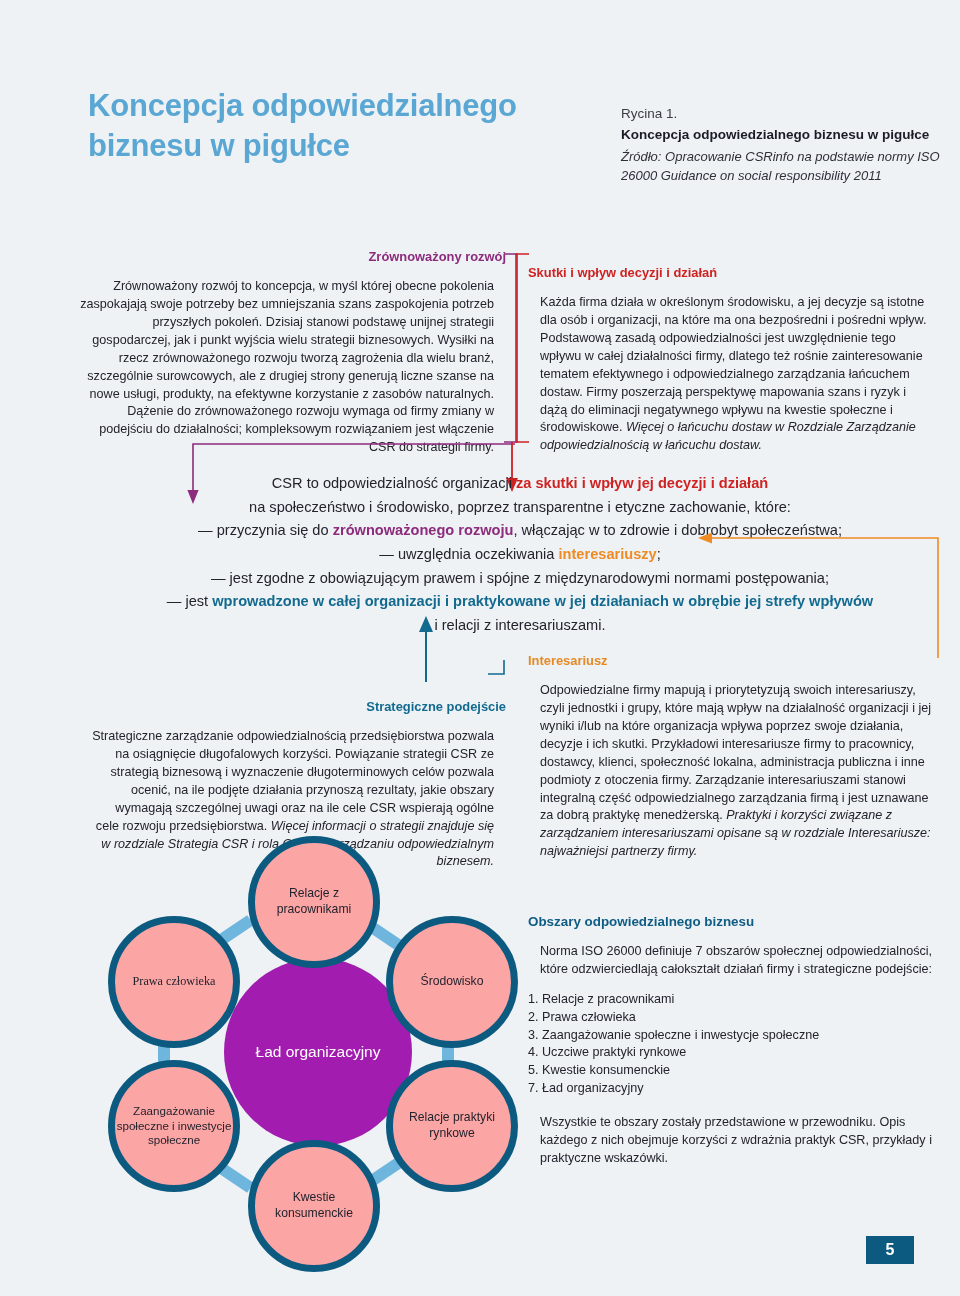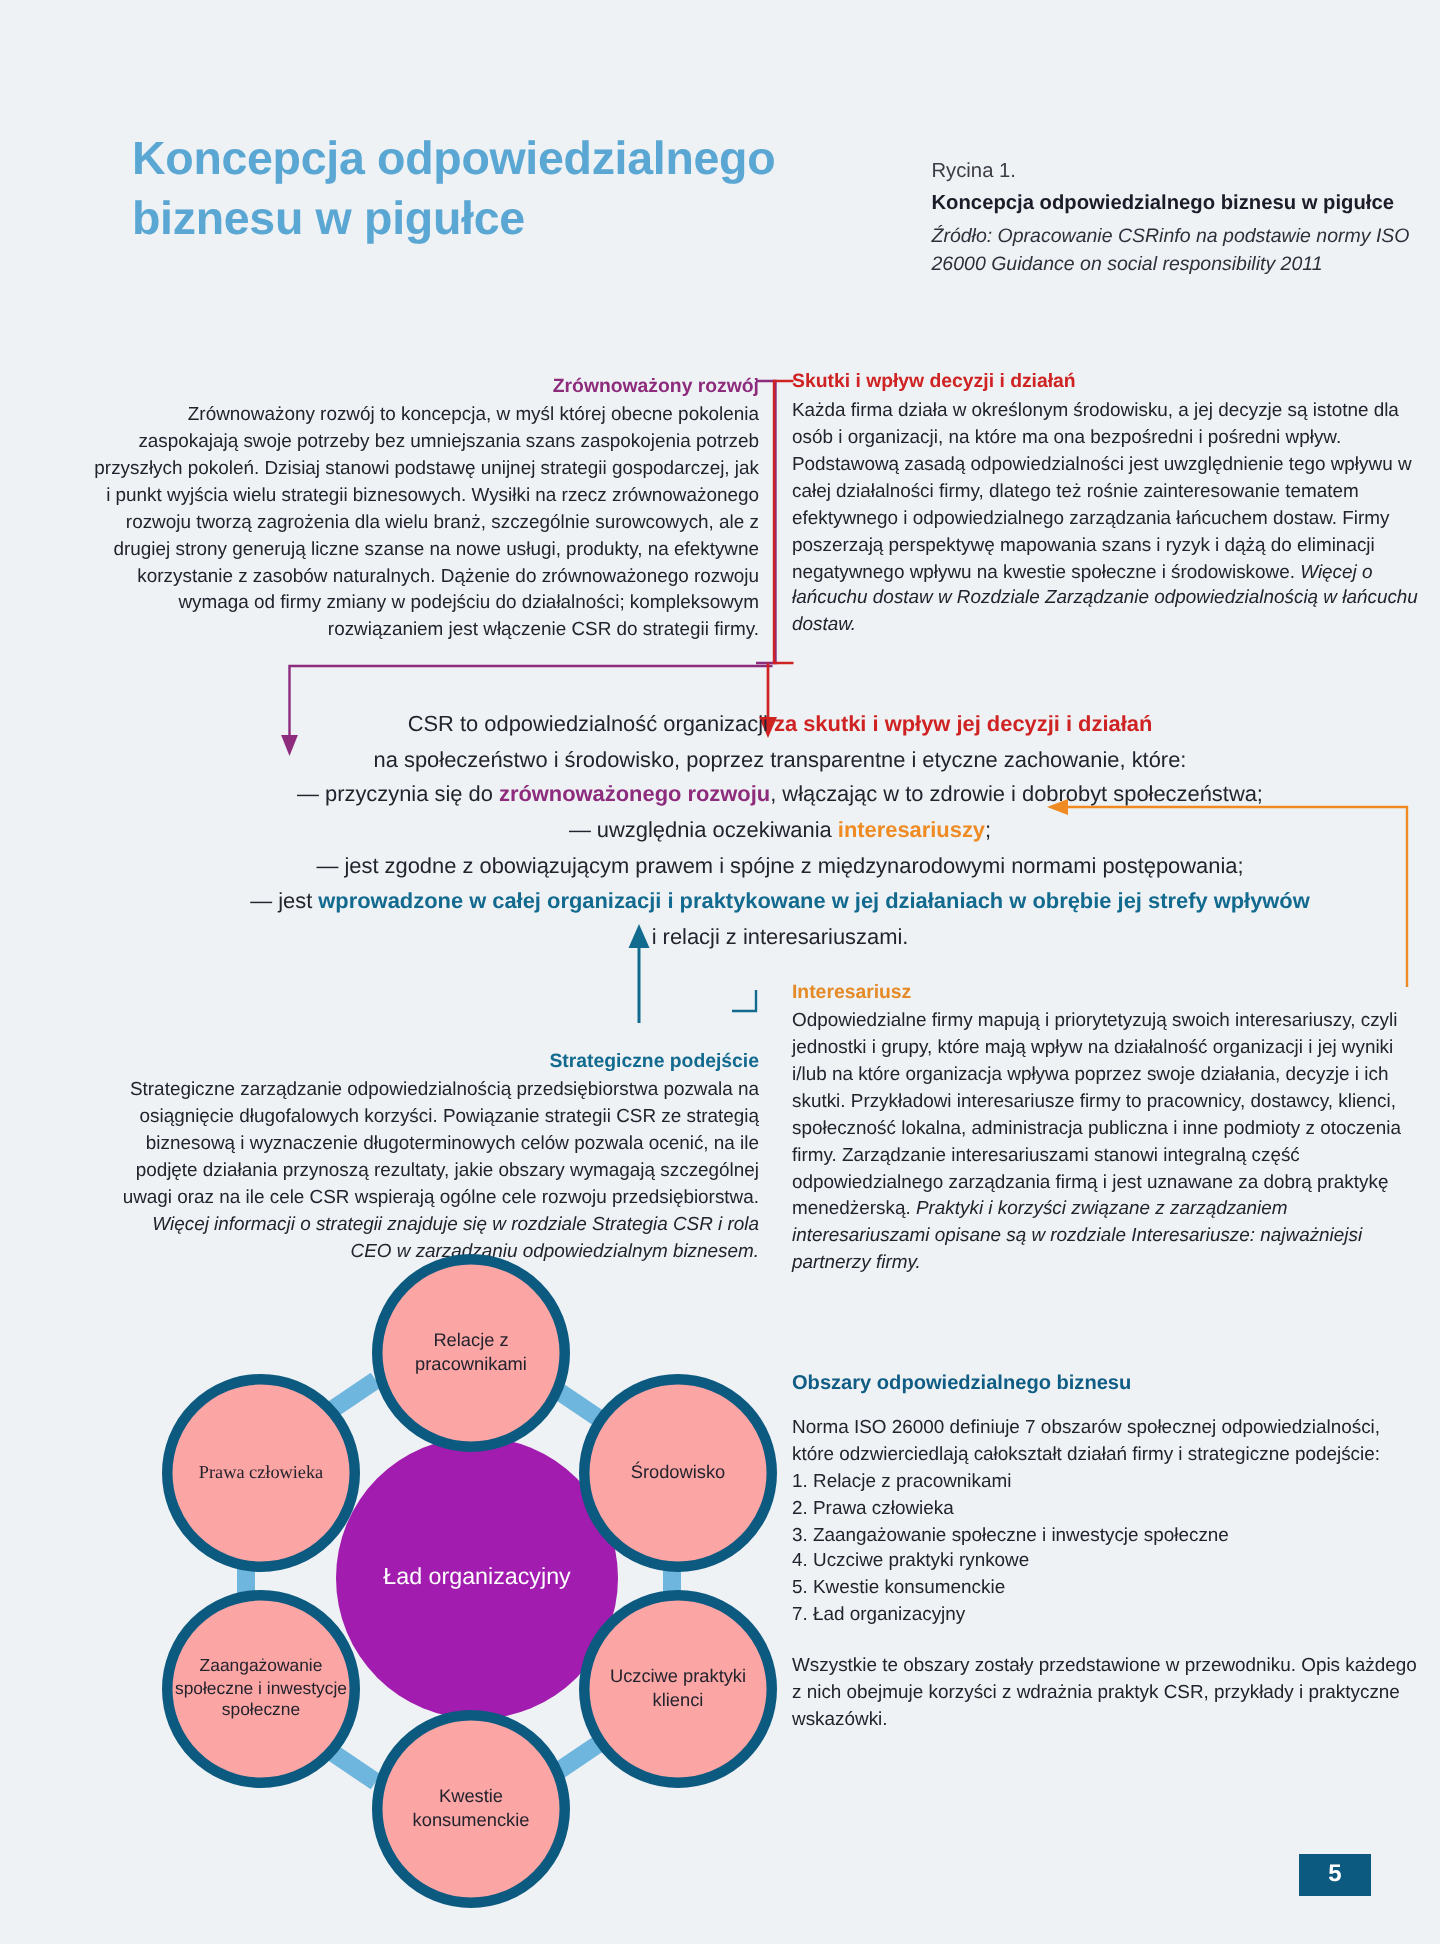--- a/index.html
+++ b/index.html
@@ -20,33 +20,33 @@
     color:#5aa7d4;letter-spacing:-0.2px;
   }
   .fig-block{position:absolute;left:621px;top:104px;width:330px;}
   .fig-num{font-size:13.5px;color:#3c3c46;line-height:1.5;}
   .fig-title{font-size:13.5px;font-weight:bold;color:#1c1c28;line-height:1.45;margin-top:1px;}
   .fig-src{font-size:13px;font-style:italic;color:#2f2f3a;line-height:1.48;margin-top:2px;}
 
   
   .blk{position:absolute;font-size:12.6px;line-height:1.42;color:#23232d;}
   .blk .h{font-weight:bold;font-size:12.9px;display:block;margin-bottom:2px;}
-  .blk p{margin:0;}
+  .blk p{margin:12px;}
   .ra{text-align:right;}
   .la{text-align:left;}
   .it{font-style:italic;}
 
   .h-purple{color:#8d2b7c;}
   .h-red{color:#cf2222;}
   .h-teal{color:#136a8f;margin-top:46px;}
   .h-orange{color:#e58a26;}
   .h-blue{color:#0f5c84;}
 
   #blk-sustain{left:60px;top:248px;width:446px;}
-  #blk-impact{left:528px;top:245px;width:420px;}
+  #blk-impact{left:528px;top:264px;width:420px;}
   #blk-strategy{left:78px;top:652px;width:428px;}
   #blk-stake{left:528px;top:652px;width:420px;}
   #blk-areas{left:528px;top:912px;width:420px;}
 
   
   .csr-def{
     position:absolute;left:150px;top:472px;width:740px;
     font-size:14.6px;line-height:1.62;color:#23232d;text-align:center;
   }
   .csr-def div{white-space:nowrap;}
@@ -197,21 +197,21 @@
       <span>Ład organizacyjny</span>
     </div>
 
     <div class="node" style="left:130px;top:-16px;width:132px;height:132px;">
       <span>Relacje z pracownikami</span>
     </div>
     <div class="node" style="left:268px;top:64px;width:132px;height:132px;">
       <span>Środowisko</span>
     </div>
     <div class="node" style="left:268px;top:208px;width:132px;height:132px;">
-      <span>Uczciwe praktyki klienci</span>
+      <span>Relacje praktyki rynkowe</span>
     </div>
     <div class="node" style="left:130px;top:288px;width:132px;height:132px;">
       <span>Kwestie konsumenckie</span>
     </div>
     <div class="node" style="left:-10px;top:208px;width:132px;height:132px;font-size:11.6px;">
       <span>Zaangażowanie społeczne i inwestycje społeczne</span>
     </div>
     <div class="node" style="left:-10px;top:64px;width:132px;height:132px;font-family:Liberation Serif, serif;">
       <span>Prawa człowieka</span>
     </div>

